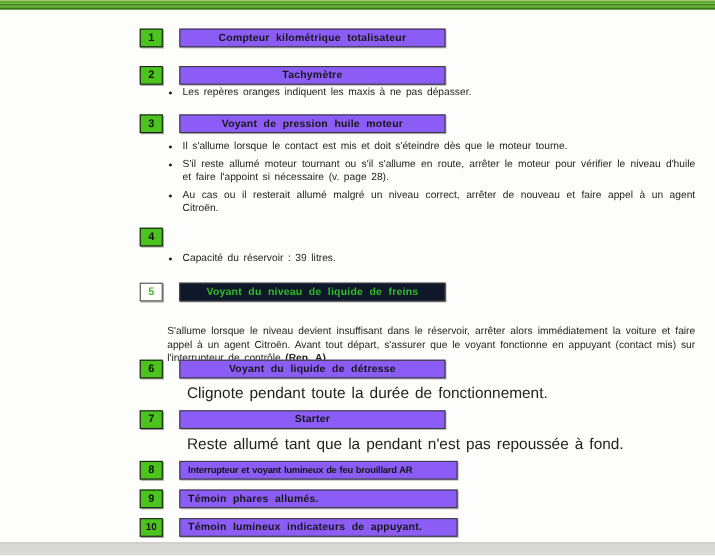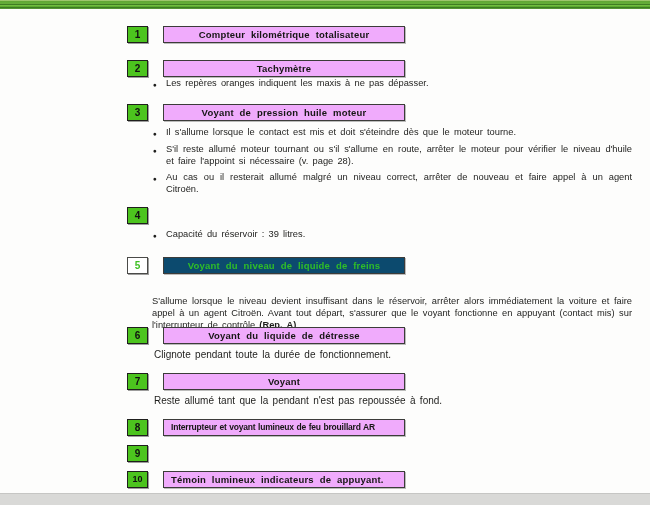--- a/index.html
+++ b/index.html
@@ -29,39 +29,39 @@
     background:#4cc41e;
     color:#101010;
     font-weight:bold;font-size:10px;line-height:15px;text-align:center;
     box-shadow:1px 1px 0 rgba(40,40,40,.45);
   }
   .num.outline{background:#ffffff;color:#3fc024;border-color:#4a4a48;}
   .titlebox{
     margin-left:15px;
     width:232px;
     border:1px solid #3c3c3a;
-    background:#f0abfc;
+    background:#8b5cf6;
     color:#161614;
     font-weight:bold;font-size:9.5px;line-height:15px;
     text-align:center;
     letter-spacing:.2px;word-spacing:3px;
     padding:0 4px;
     box-shadow:1px 1px 0 rgba(90,90,90,.4);
   }
-  .titlebox.green{background:#0c4a6e;color:#2fbe28;}
-  .titlebox.left{text-align:left;padding-left:7px;padding-right:1px;}
+  .titlebox.green{background:#0f172a;color:#2fbe28;}
+  .titlebox.left{text-align:left;padding-left:7px;padding-right:12px;}
   .titlebox.condensed{font-size:8.5px;letter-spacing:-.2px;word-spacing:.5px;}
   .bodytext{
     position:absolute;left:152px;width:480px;
     font-size:9.3px;line-height:11.8px;color:#1e1e1c;
     text-align:justify;word-spacing:1.6px;
   }
   .bullet{position:relative;padding-left:14px;margin-bottom:5px;}
   .bullet::before{content:"\25CF";position:absolute;left:1px;top:1px;font-size:6.5px;}
-  .noteline{position:absolute;left:154px;width:480px;font-size:10px;color:#1e1e1c;word-spacing:1.6px;}
+  .noteline{position:absolute;left:170px;width:480px;font-size:14px;color:#1e1e1c;word-spacing:1.6px;}
   .b{font-weight:bold;}
 </style>
 </head>
 <body>
 
 <div class="page">
 
   <div class="top-bar"></div>
 
   <div class="item" style="top:26px">
@@ -103,31 +103,32 @@
   </div>
 
   <div class="item" style="top:327px">
     <div class="num">6</div>
     <div class="titlebox">Voyant du liquide de détresse</div>
   </div>
   <div class="noteline" style="top:349px">Clignote pendant toute la durée de fonctionnement.</div>
 
   <div class="item" style="top:373px">
     <div class="num">7</div>
-    <div class="titlebox">Voyant</div>
+    <div class="titlebox">Starter</div>
   </div>
   <div class="noteline" style="top:395px">Reste allumé tant que la pendant n'est pas repoussée à fond.</div>
 
   <div class="item" style="top:419px">
     <div class="num">8</div>
     <div class="titlebox left condensed">Interrupteur et voyant lumineux de feu brouillard AR</div>
   </div>
 
   <div class="item" style="top:445px">
     <div class="num">9</div>
+    <div class="titlebox left">Témoin phares allumés.</div>
   </div>
 
   <div class="item" style="top:471px">
     <div class="num" style="font-size:9px">10</div>
     <div class="titlebox left">Témoin lumineux indicateurs de appuyant.</div>
   </div>
 
   <div class="bottom-bar"></div>
 </div>
 

